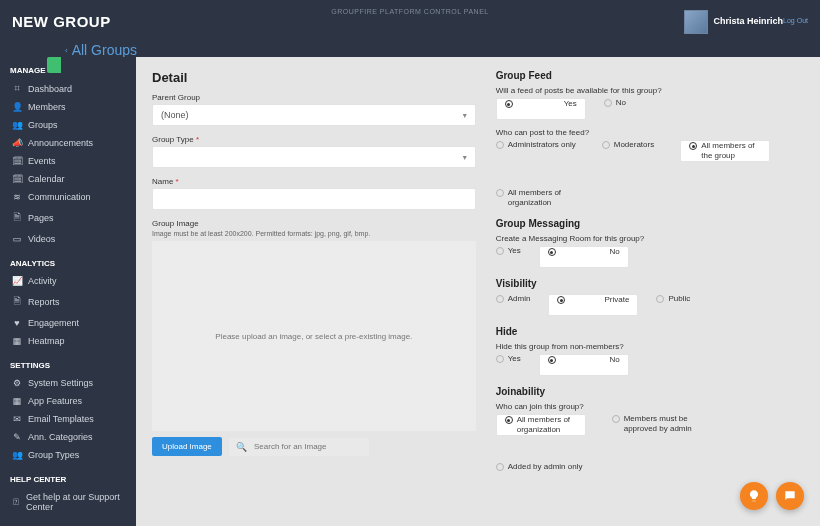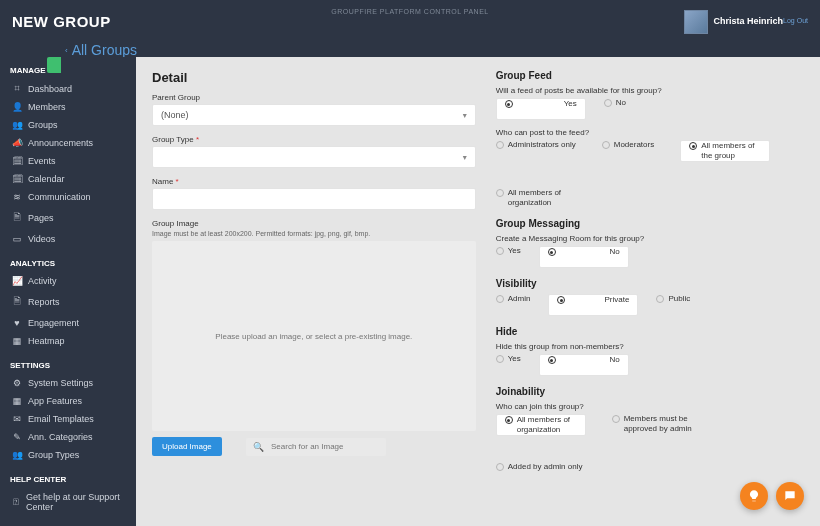--- a/index.html
+++ b/index.html
@@ -29,21 +29,21 @@
 .col-left { flex: 1.05; }
 h2 { font-size: 13px; font-weight: bold; margin-bottom: 8px; color: #222; }
 h3 { font-size: 10px; font-weight: bold; margin: 10px 0 5px; color: #222; }
 .lbl { font-size: 8px; color: #333; margin-bottom: 2px; display: block; }
 .req::after { content: " *"; color: #d33; font-size: 8px; }
 .sel, .inp { width: 100%; background: #fff; border: 1px solid #e3e3e3; border-radius: 2px; height: 22px; font-size: 9px; padding: 0 8px; color: #555; display: flex; align-items: center; justify-content: space-between; }
 .sel .caret { font-size: 8px; color: #888; }
 .field { margin-bottom: 9px; }
 .hint { font-size: 7px; color: #666; margin-bottom: 4px; display: block; max-width: 260px; }
 .img-drop { background: #ececec; height: 190px; display: flex; align-items: center; justify-content: center; font-size: 8px; color: #777; border-radius: 2px; }
-.img-actions { display: flex; gap: 24px; margin-top: 6px; align-items: center; }
+.img-actions { display: flex; gap: 7px; margin-top: 6px; align-items: center; }
 .btn-primary { background: #2d8fdd; color: #fff; border: none; padding: 5px 10px; font-size: 8px; border-radius: 2px; cursor: pointer; }
 .search-wrap { background: #e9e9e9; border-radius: 2px; padding: 4px 8px; display: flex; align-items: center; gap: 6px; flex: 0 0 140px; }
 .search-wrap .sicon { color: #888; font-size: 9px; }
 .search-wrap input { border: none; background: transparent; font-size: 8px; color: #666; outline: none; width: 100%; }
 .q { font-size: 8px; color: #333; margin-bottom: 3px; display: block; }
 .opts { display: flex; gap: 18px; flex-wrap: wrap; margin-bottom: 8px; }
 .opts.wide { gap: 26px; }
 .opt { display: flex; align-items: flex-start; gap: 4px; font-size: 8px; color: #333; max-width: 90px; line-height: 1.25; }
 .opt .dot { width: 8px; height: 8px; border-radius: 50%; border: 1px solid #b5b5b5; margin-top: 1px; flex-shrink: 0; position: relative; }
 .opt.sel .dot { border-color: #333; }

